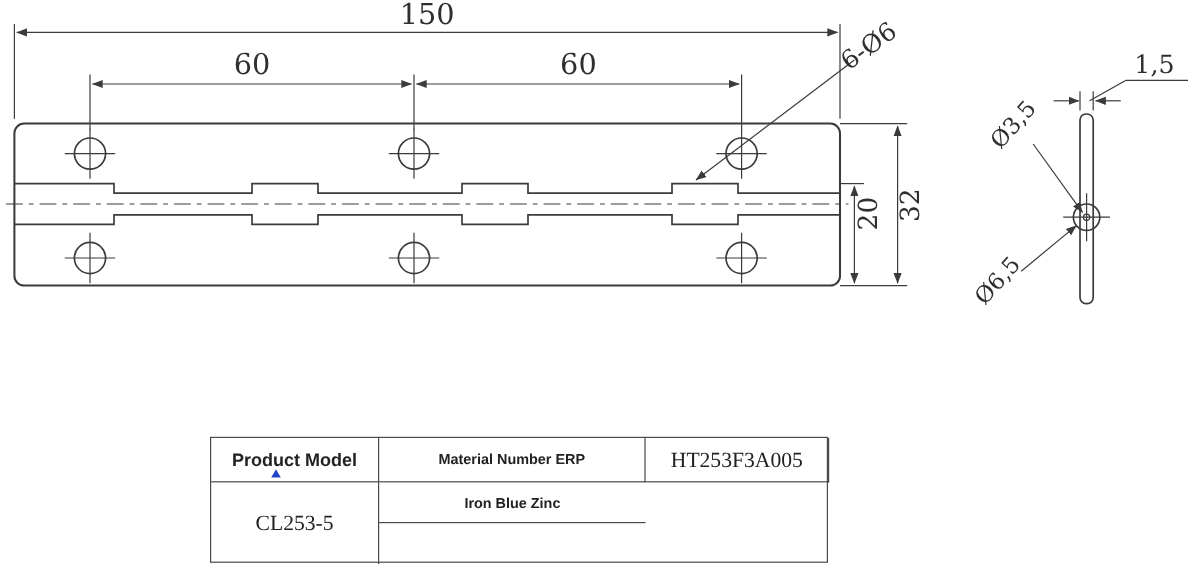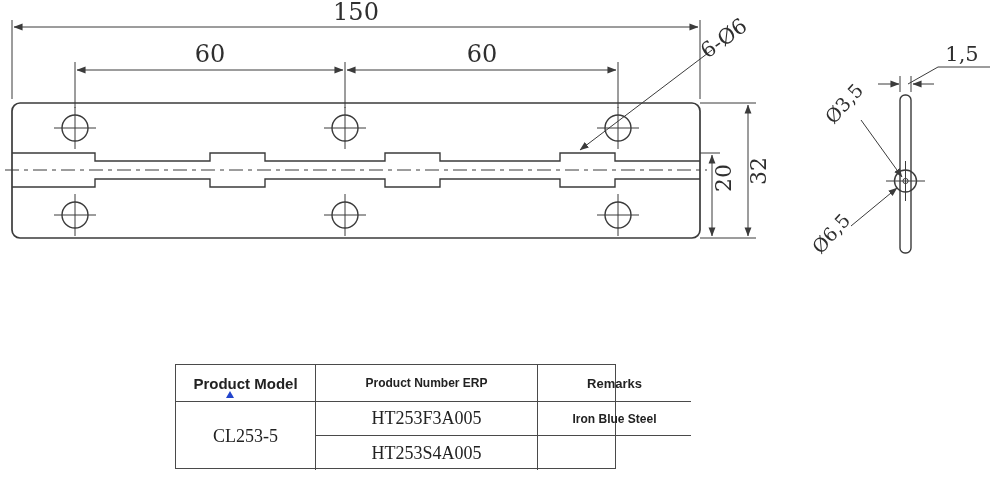--- a/index.html
+++ b/index.html
@@ -4,21 +4,21 @@
 <style>
   html,body{margin:0;padding:0;background:#ffffff;}
   body{width:1000px;height:478px;position:relative;overflow:hidden;
        font-family:"Liberation Sans",sans-serif;color:#222;}
   svg{position:absolute;left:0;top:0;}
   .dim-text{font-family:"DejaVu Serif",serif;fill:#2f2f2f;}
   .thin{stroke:#3b3b3b;stroke-width:1;fill:none;}
   .med{stroke:#3b3b3b;stroke-width:1.4;fill:none;}
   .thick{stroke:#3b3b3b;stroke-width:1.7;fill:none;}
 
-  .spec-table{position:absolute;left:175px;top:364px;width:441px;height:105px;
+  .spec-table{position:absolute;left:175px;top:364px;width:515px;height:105px;
       display:grid;grid-template-columns:140px 222px 153px;grid-template-rows:37px 34px 34px;
       border:1px solid #4a4a4a;box-sizing:border-box;background:#fff;}
   .cell{display:flex;align-items:center;justify-content:center;box-sizing:border-box;position:relative;}
   .br{border-right:1px solid #4a4a4a;}
   .bb{border-bottom:1px solid #4a4a4a;}
   .hdr1{font-size:15px;font-weight:700;}
   .hdr2{font-size:12px;font-weight:700;}
   .hdr3{font-size:13px;font-weight:700;}
   .model-cell{grid-row:2/4;font-family:"Liberation Serif",serif;font-size:18px;}
   .mat-cell{font-family:"Liberation Serif",serif;font-size:18px;}
@@ -139,33 +139,27 @@
     </g>
   </g>
 </svg>
 
 <div class="spec-table">
   <div class="cell br bb hdr1">
     <span class="blue-marker"></span>
     <span>Product Model</span>
   </div>
   <div class="cell br bb hdr2">
-    <span>Product Number ERP</span>
-  </div>
-  <div class="cell bb hdr3">
-    <span>Remarks</span>
+    <span>Material Number ERP</span>
   </div>
 
   <div class="cell br model-cell">
     <span>CL253-5</span>
   </div>
 
   <div class="cell br bb mat-cell">
     <span>HT253F3A005</span>
   </div>
   <div class="cell bb rem-cell">
-    <span>Iron Blue Steel</span>
+    <span>Iron Blue Zinc</span>
   </div>
 
-  <div class="cell br mat-cell">
-    <span>HT253S4A005</span>
-  </div>
 </div>
 
 </body></html>

